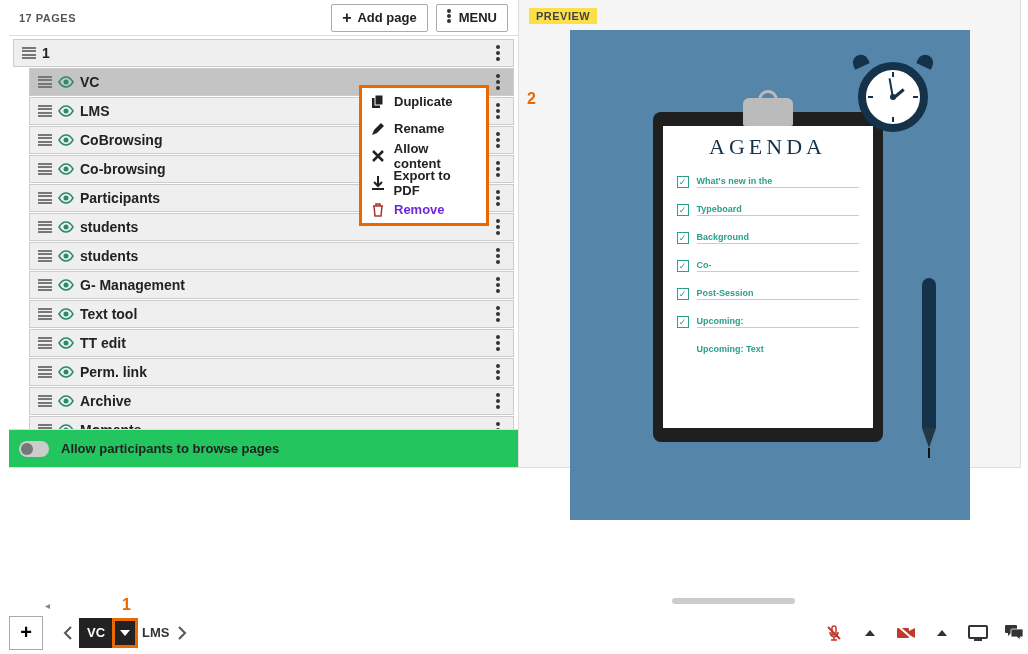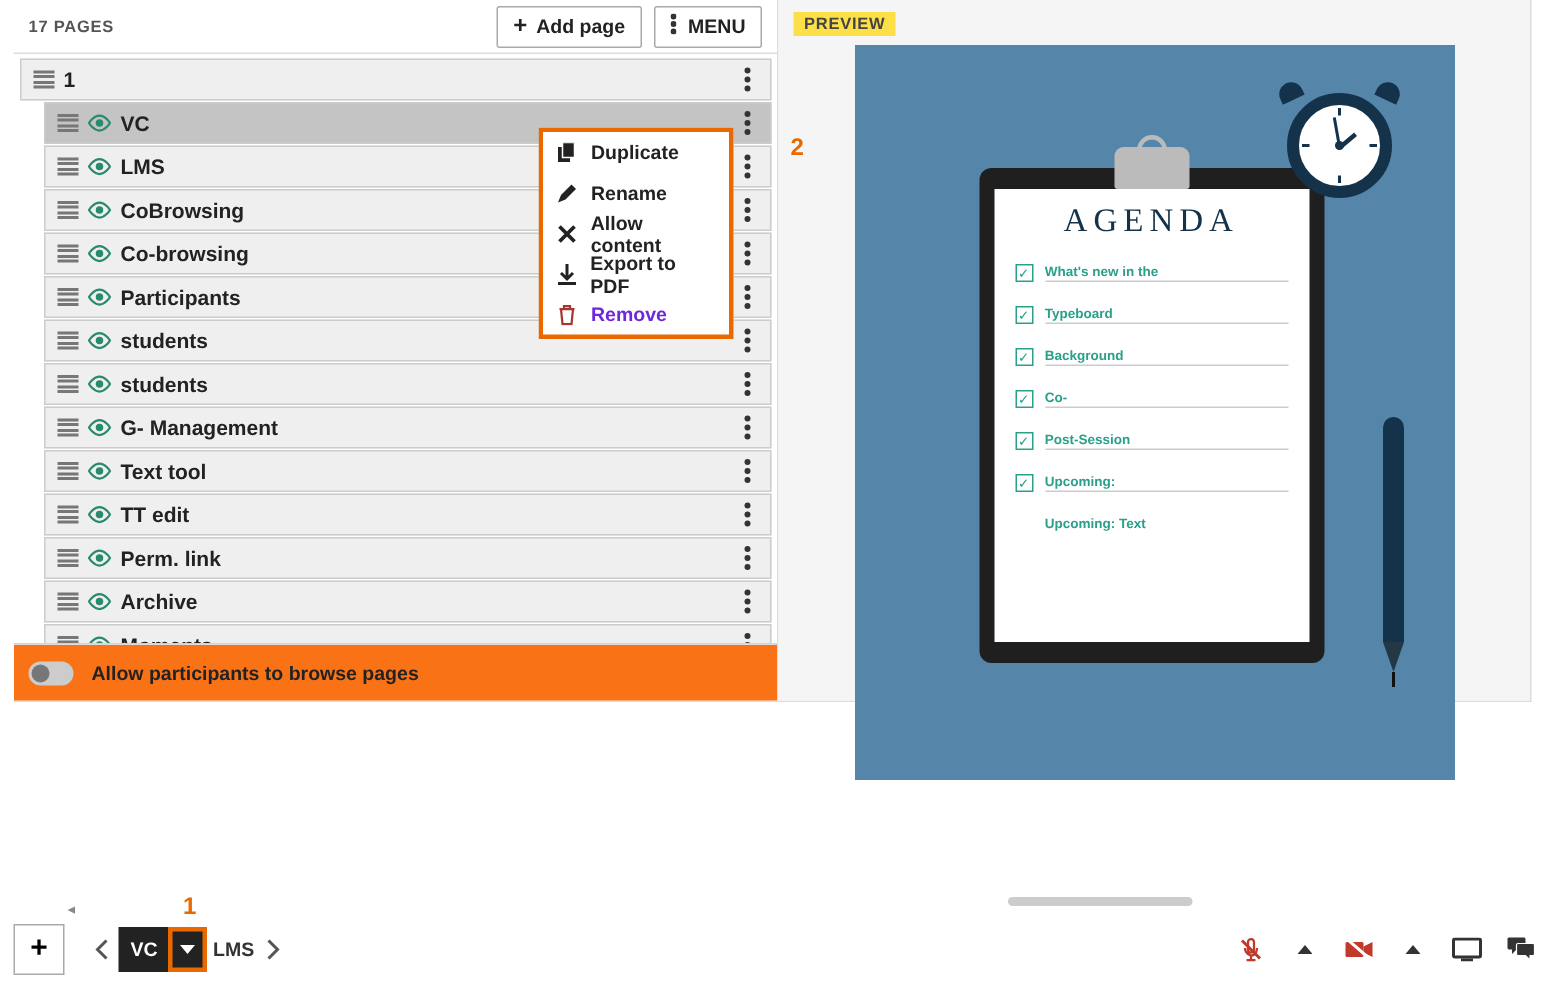--- a/index.html
+++ b/index.html
@@ -21,21 +21,21 @@
     .drag-handle div { height: 2px; background: #777; }
     .eye-icon { width: 16px; height: 16px; margin-right: 6px; }
     .page-label { font-size: 14px; font-weight: 700; color: #222; }
     .row-menu { margin-left: auto; width: 14px; height: 20px; display: flex; flex-direction: column; align-items: center; justify-content: center; cursor: pointer; }
     .row-menu span { width: 4px; height: 4px; background: #333; border-radius: 50%; margin: 1px 0; }
     .context-menu { position: absolute; left: 350px; top: 85px; width: 130px; background: #fff; border: 3px solid #e96900; z-index: 100; }
     .context-menu-item { display: flex; align-items: center; height: 27px; padding: 0 8px; font-size: 13px; font-weight: 600; color: #222; cursor: pointer; }
     .context-menu-item.remove { color: #6d28d9; }
     .context-menu-item .mi-icon { width: 16px; height: 16px; margin-right: 8px; display: inline-flex; align-items: center; justify-content: center; }
     .annotation-2 { position: absolute; left: 518px; top: 90px; color: #e96900; font-size: 16px; font-weight: 700; z-index: 101; }
-    .allow-row { display: flex; align-items: center; height: 38px; padding: 0 10px; border-top: 1px solid #ddd; background: #f97316; }
+    .allow-row { display: flex; align-items: center; height: 38px; padding: 0 10px; border-top: 1px solid #ddd; background: #22c55e; }
     .toggle { width: 30px; height: 16px; background: #ccc; border-radius: 10px; position: relative; margin-right: 12px; cursor: pointer; }
     .toggle-knob { width: 12px; height: 12px; background: #777; border-radius: 50%; position: absolute; top: 2px; left: 2px; }
     .allow-label { font-size: 13px; font-weight: 700; color: #222; }
     .right-panel { flex: 1; background: #f5f5f5; padding: 6px 10px 10px 10px; }
     .preview-badge { display: inline-block; background: #fde047; padding: 2px 7px; font-size: 11px; font-weight: 700; color: #444; letter-spacing: 0.5px; }
     .preview-canvas { width: 400px; height: 490px; background: #5585a8; margin: 6px auto 0 auto; position: relative; }
     .clipboard { position: absolute; left: 83px; top: 82px; width: 230px; height: 330px; background: #1f1f1f; border-radius: 8px; }
     .clip-top { position: absolute; top: -14px; left: 90px; width: 50px; height: 28px; background: #bbb; border-radius: 6px 6px 2px 2px; }
     .clip-ring { position: absolute; top: -22px; left: 105px; width: 20px; height: 16px; border: 3px solid #bbb; border-radius: 10px 10px 0 0; border-bottom: none; }
     .paper { position: absolute; top: 14px; left: 10px; right: 10px; bottom: 14px; background: #fff; padding: 8px 14px 10px 14px; }

